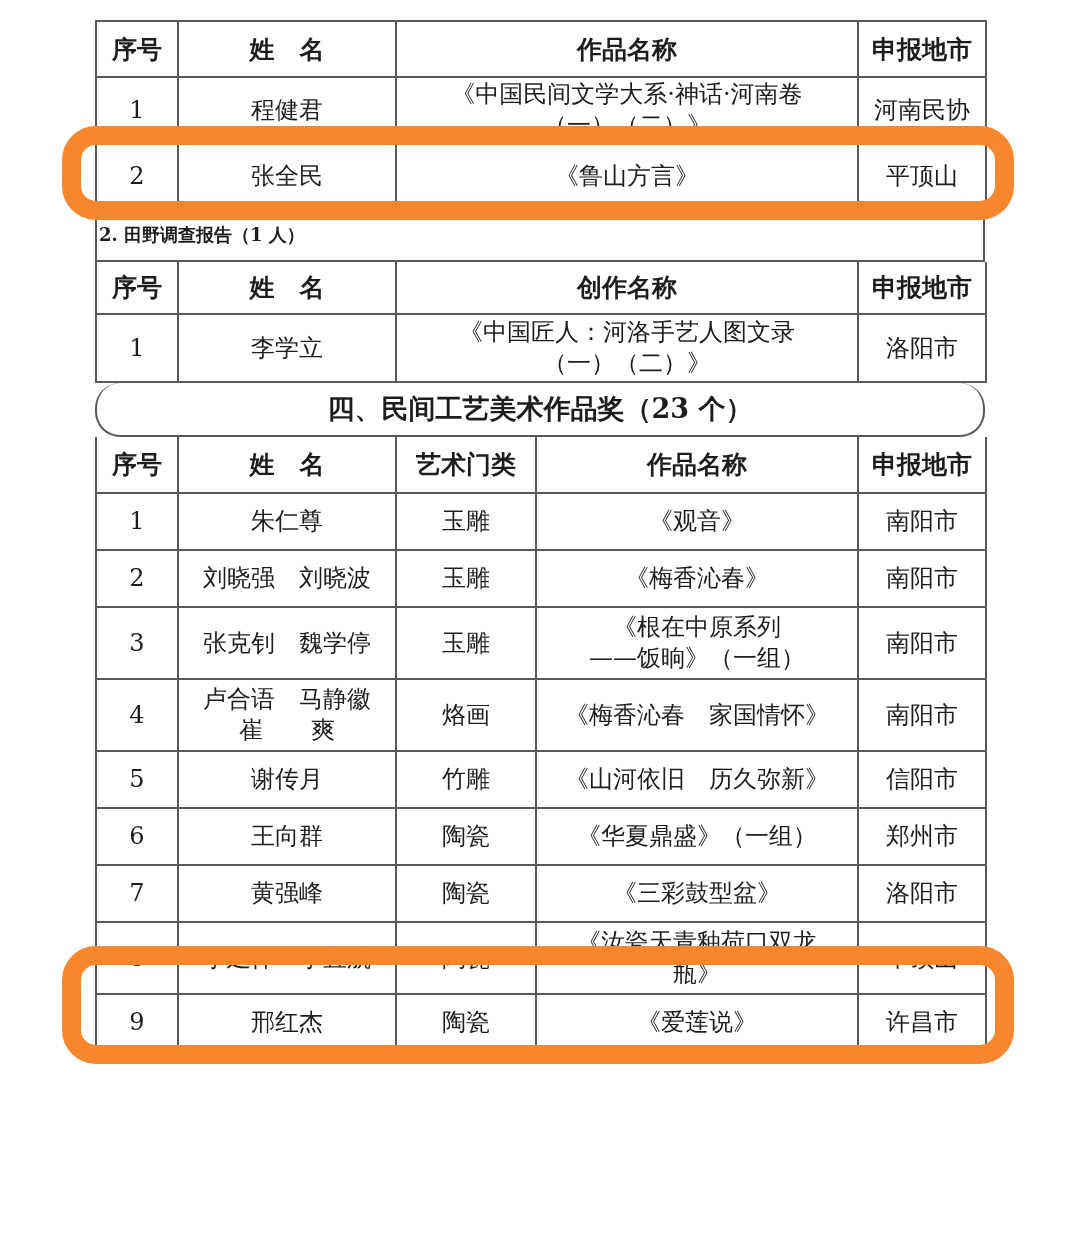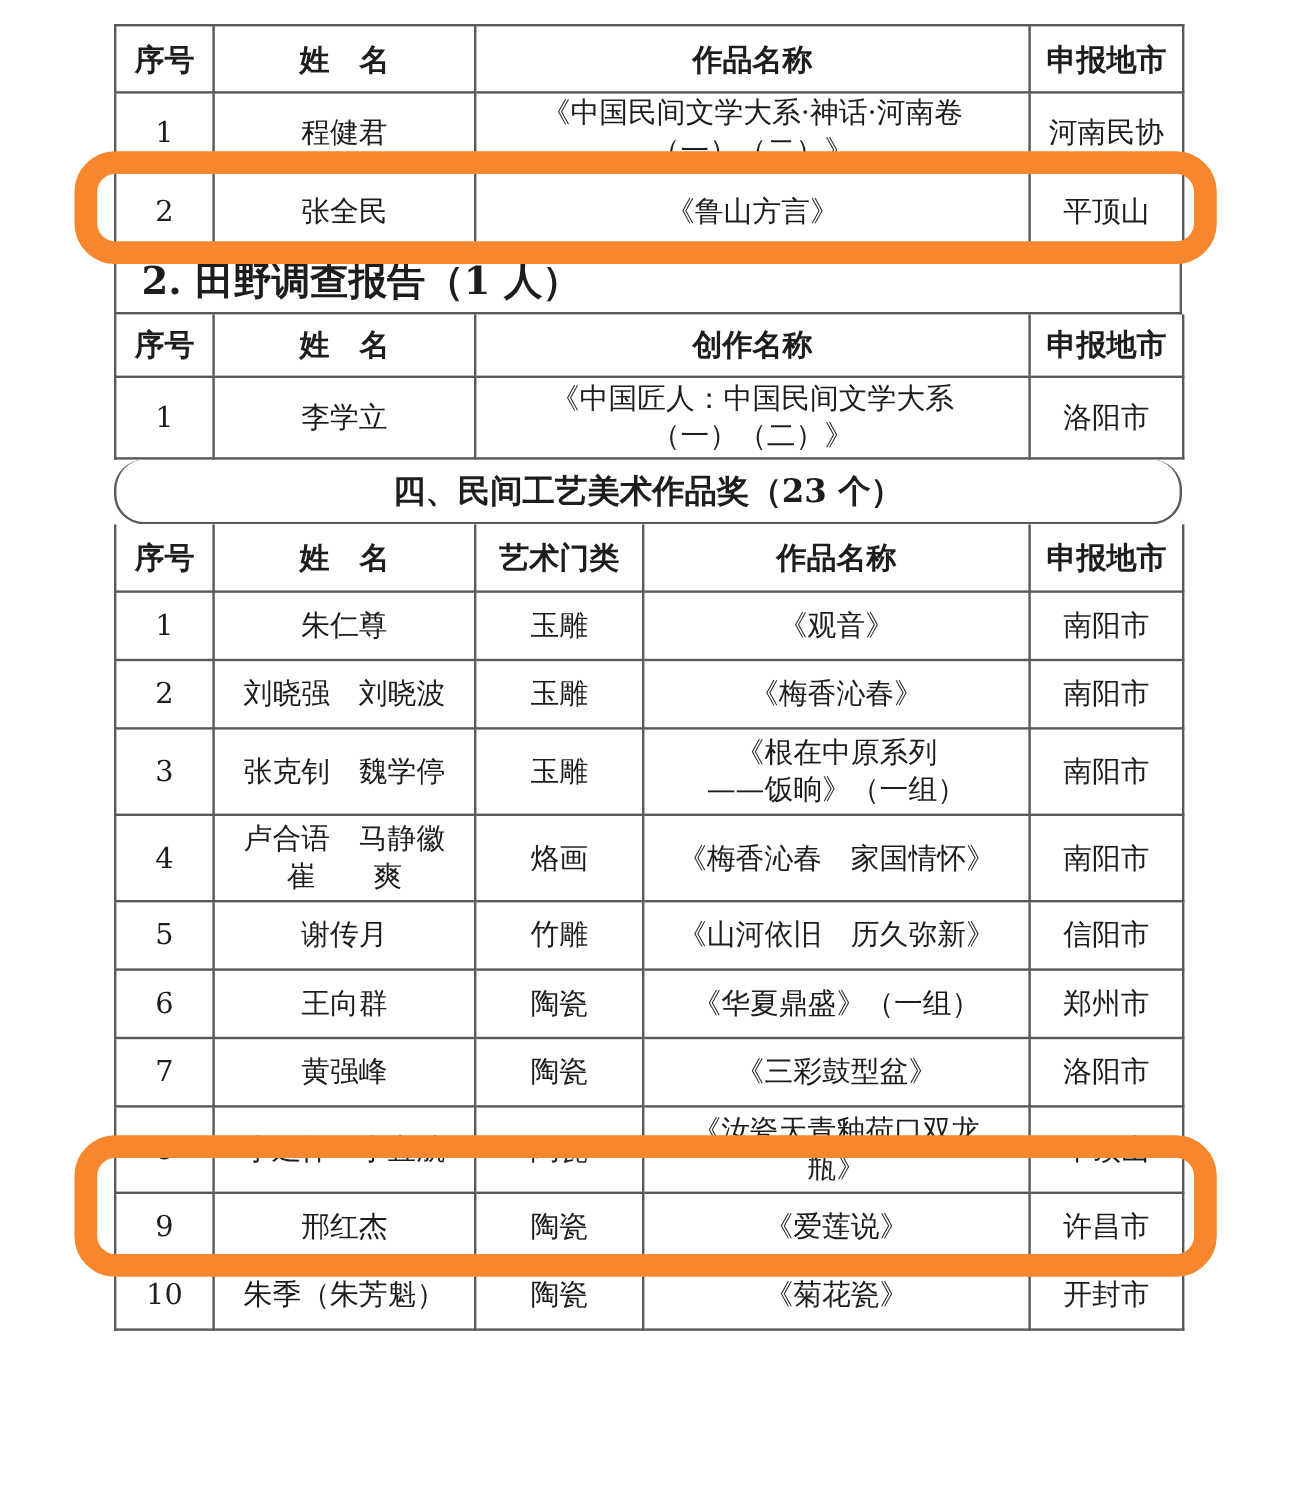--- a/index.html
+++ b/index.html
@@ -32,21 +32,21 @@
   
   .c-cat  { width: 140px; }
   .c-work5{ width: 322px; }
 
   .block {
     box-sizing: border-box; width: 890px;
     border: 2px solid var(--grid, #595959); border-top: none;
     display: flex; align-items: center;
     font-weight: bold; white-space: pre-line;
   }
-  .heading-left  { justify-content: flex-start; padding-left: 21px; font-size: 32px; }
+  .heading-left  { justify-content: flex-start; padding-left: 2px; font-size: 18px; }
   .heading-center{ justify-content: center; font-size: 27px; border-radius: 25px; }
 
   .rh52 { height: 52px; } .rh54 { height: 54px; } .rh56 { height: 56px; }
   .rh57 { height: 57px; } .rh66 { height: 66px; } .rh68 { height: 68px; }
   .rh72 { height: 72px; }
 
   
   .hl {
     position: absolute; box-sizing: border-box;
     border: 19px solid var(--hl, #f6872e);
@@ -103,21 +103,21 @@
       <tbody>
           <tr class="rh52">
         <th>序号</th>
         <th>姓　名</th>
         <th>创作名称</th>
         <th>申报地市</th>
       </tr>
       <tr class="rh68">
         <td>1</td>
         <td>李学立</td>
-        <td>《中国匠人：中国民间文学大系
+        <td>《中国匠人：河洛手艺人图文录
 （一）（二）》</td>
         <td>洛阳市</td>
       </tr>
     </tbody>
       </table>
 
     <div class="block heading-center rh54">四、民间工艺美术作品奖（23 个）</div>
 
 
     <table class="awards joined">
@@ -195,26 +195,19 @@
 瓶》</td>
         <td>平顶山</td>
       </tr>
       <tr class="rh57">
         <td>9</td>
         <td>邢红杰</td>
         <td>陶瓷</td>
         <td>《爱莲说》</td>
         <td>许昌市</td>
       </tr>
-      <tr class="rh57">
-        <td>10</td>
-        <td>朱季（朱芳魁）</td>
-        <td>陶瓷</td>
-        <td>《菊花瓷》</td>
-        <td>开封市</td>
-      </tr>
     </tbody>
       </table>
   </div>
 
   <div class="hl" id="hl1"></div>
   <div class="hl" id="hl2"></div>
 </div>
 
 </body></html>

